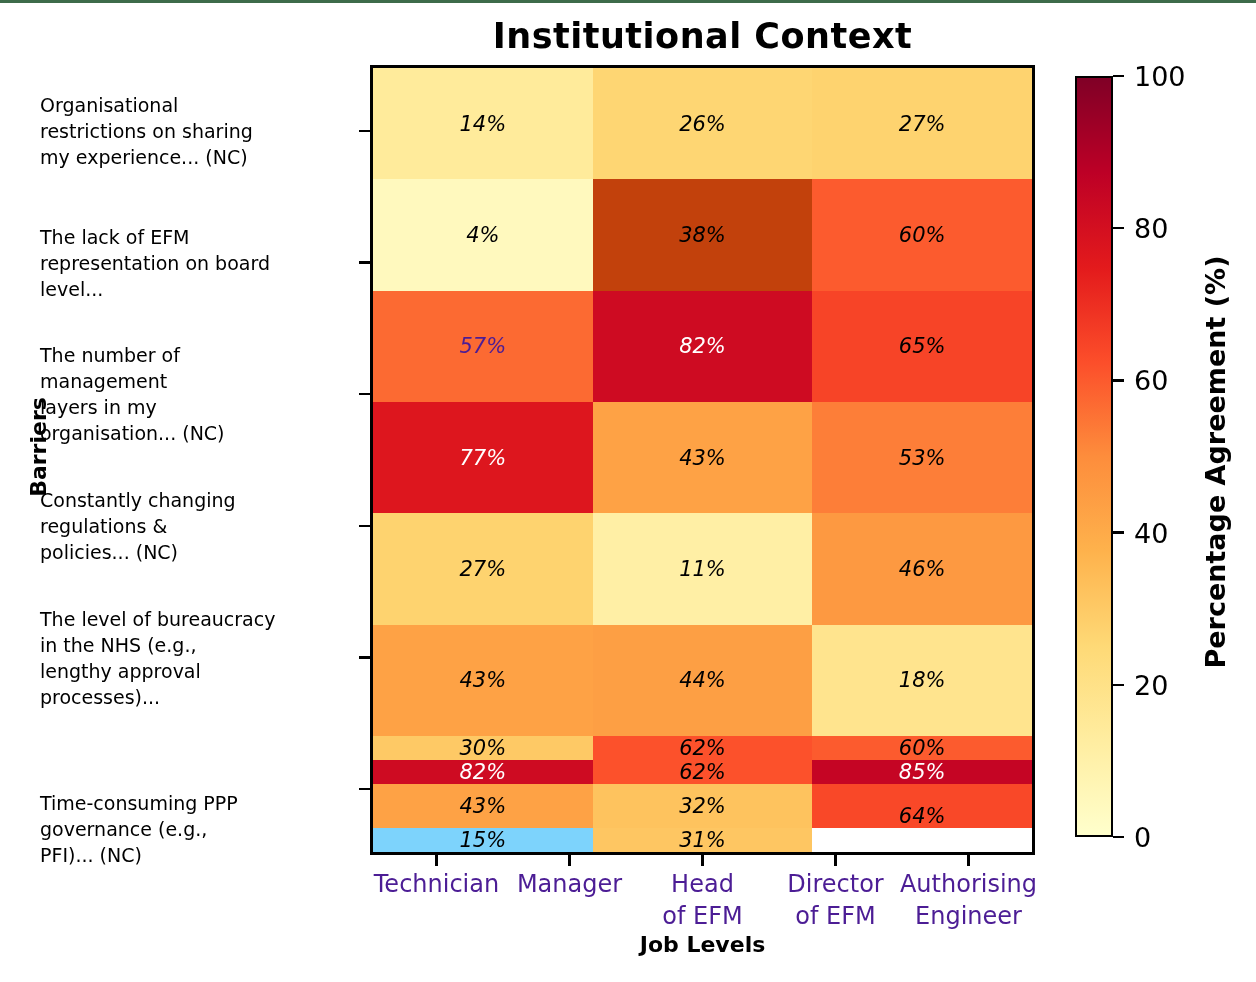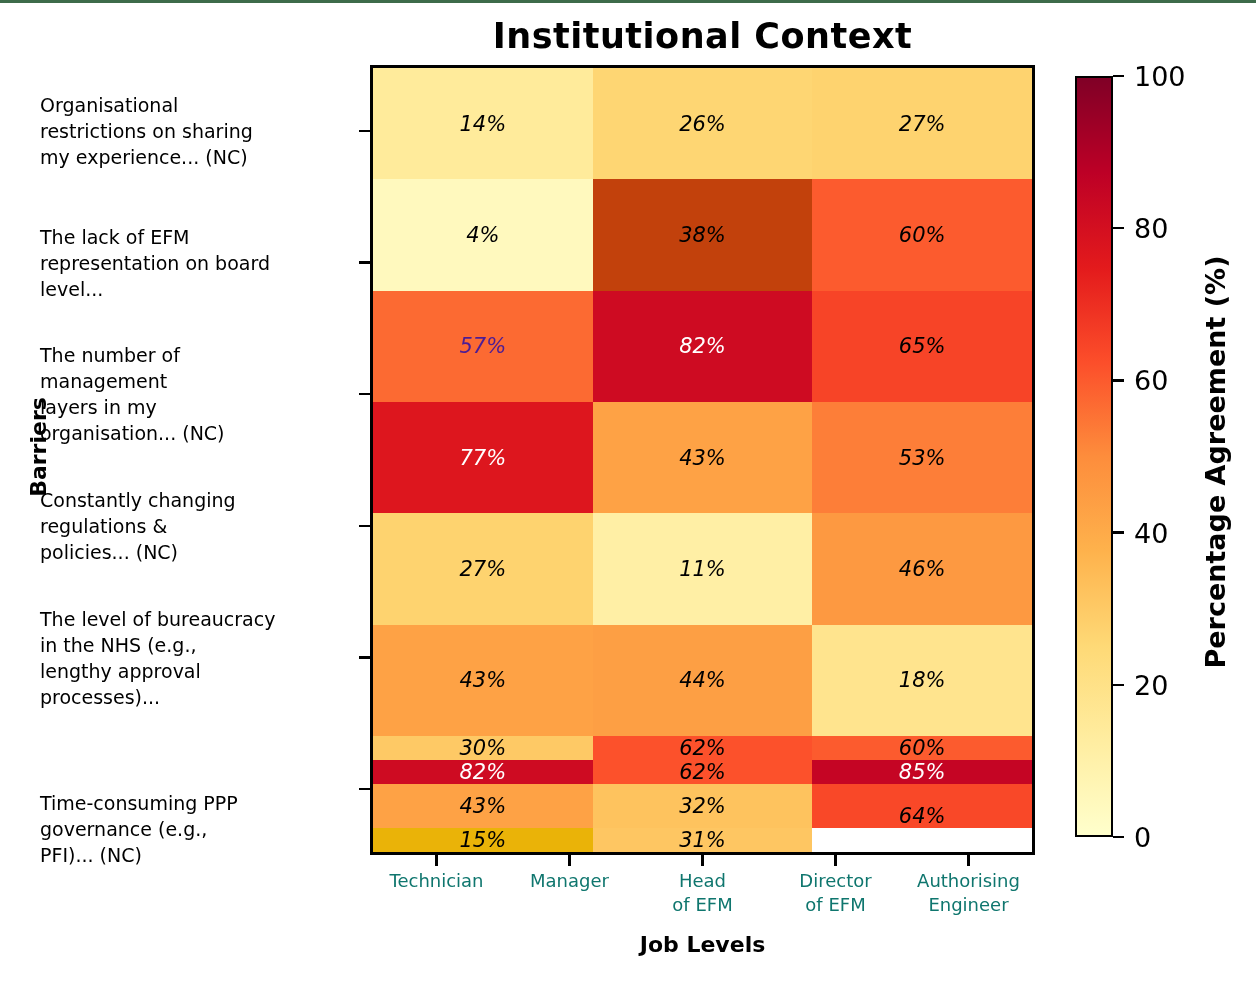--- a/index.html
+++ b/index.html
@@ -46,21 +46,21 @@
     left: 40px; width: 332px;
     transform: translateY(-50%);
     font-size: 19px; line-height: 1.37; color: #000000;
     white-space: pre-line;
   }
   .collab {
     position: absolute;
     transform: translateX(-50%);
     top: 869px;
     text-align: center;
-    font-size: 18px; line-height: 1.32; color: #0f766e;
+    font-size: 24px; line-height: 1.32; color: #4c1d95;
     white-space: pre-line;
   }
   .ylabel {
     position: absolute;
     left: 38px; top: 447px;
     transform: translate(-50%, -50%) rotate(-90deg);
     font-size: 22px; font-weight: bold; color: #000000;
     white-space: nowrap;
   }
   .xlabel {
@@ -200,21 +200,21 @@
       </div>
       <div class="cell" style="background: rgb(254, 162, 69);">
         <span style="color: rgb(0, 0, 0);">43%</span>
       </div>
       <div class="cell" style="background: rgb(254, 195, 94);">
         <span style="color: rgb(0, 0, 0); text-align: center;">32%</span>
       </div>
       <div class="cell" style="background: rgb(249, 72, 40);">
         <span style="color: rgb(0, 0, 0); margin-top: 20px;">64%</span>
       </div>
-      <div class="cell" style="background: #eab308;">
+      <div class="cell" style="background: #7dd3fc;">
         <span style="color: rgb(0, 0, 0);">15%</span>
       </div>
       <div class="cell" style="background: rgb(254, 198, 98);">
         <span style="color: rgb(0, 0, 0);">31%</span>
       </div>
     </div>
 
   <div id="axisticks">
       <div class="tick" style="left: 359px; top: 129.583px; width: 11px; height: 2.5px;"></div>
       <div class="tick" style="left: 359px; top: 261.25px; width: 11px; height: 2.5px;"></div>

